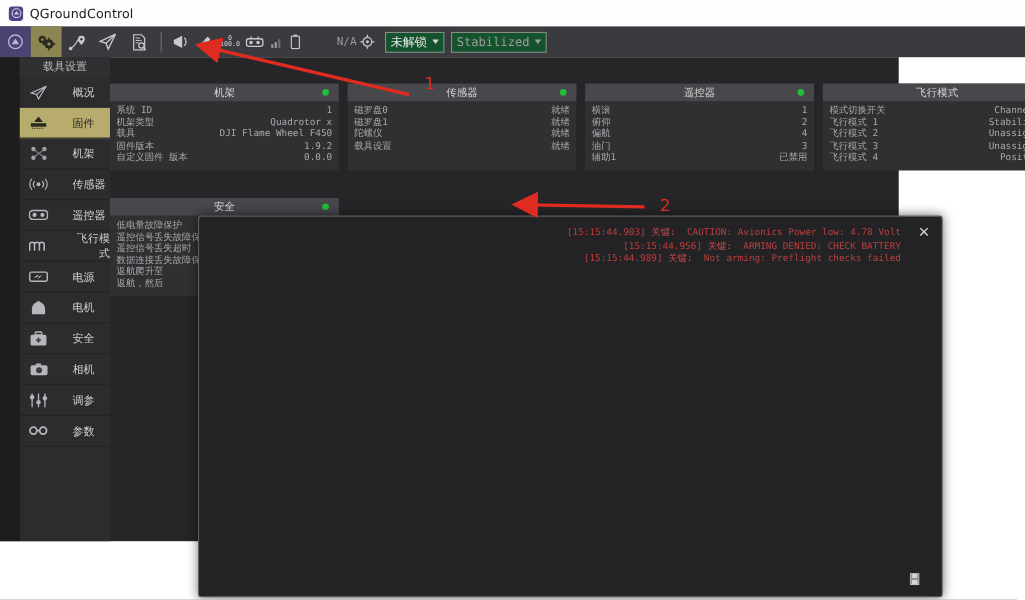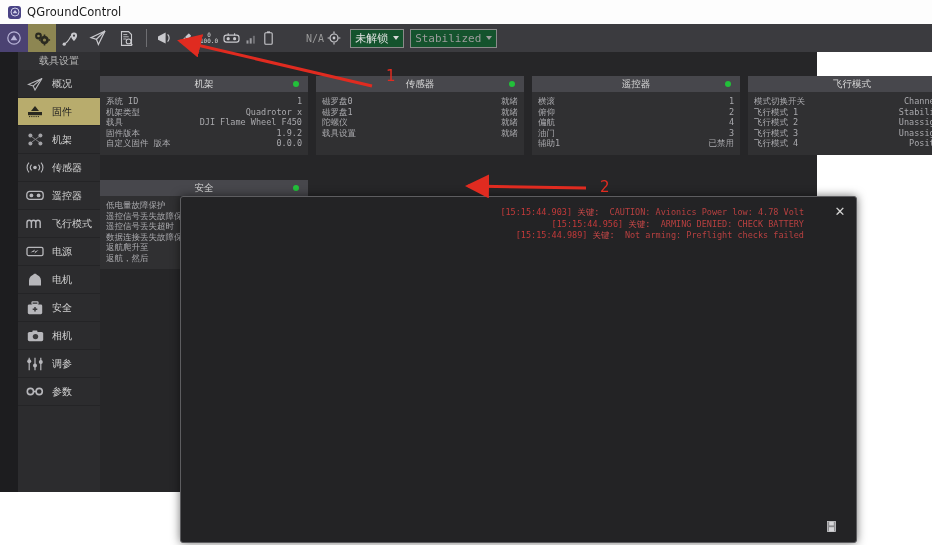--- a/index.html
+++ b/index.html
@@ -32,41 +32,41 @@
   
   .main{position:absolute;left:0;top:52px;width:817px;height:440px;background:#262628;text-align:right;}
 
   
   .sidebar{position:absolute;left:0;top:0;width:18px;height:440px;background:#1d1d1f;}
   .navcol{position:absolute;left:18px;top:0;width:82px;height:440px;background:#2c2c2e;}
   .nav-header{height:18px;display:flex;align-items:center;justify-content:center;font-size:10px;color:#b9b9b9;background:#303033;}
   .nav-item{height:28px;display:flex;align-items:center;padding-left:6px;box-sizing:border-box;border-bottom:1px solid #242426;}
   .nav-item.sel{background:#b8ac6d;}
   .nav-item .nicon{width:22px;height:20px;display:flex;align-items:center;justify-content:center;flex:0 0 auto;}
-  .nav-item .nlabel{font-size:10px;color:#d2d2d2;margin-left:6px;}
+  .nav-item .nlabel{font-size:10px;color:#d2d2d2;margin-left:20px;}
   .nav-item.sel .nlabel{color:#262524;}
 
   
   .content{position:absolute;left:100px;top:0;width:832px;height:440px;}
   .summary-hint{height:24px;display:flex;align-items:center;justify-content:center;font-size:9px;color:#b6b6b6;}
   .panels{position:absolute;left:0;top:24px;width:832px;display:flex;gap:8px;}
   .panel{width:208px;background:#303032;flex:0 0 auto;}
   .panel-head{height:16px;background:#47474c;display:flex;align-items:center;justify-content:center;position:relative;}
   .panel-head .ptitle{font-size:9.5px;color:#d7d7d7;}
   .panel-head .pled{position:absolute;right:9px;top:5px;width:6px;height:6px;border-radius:50%;background:#22c03a;}
   .panel-body{padding:4px 6px 6px 6px;}
   .prow{display:flex;justify-content:space-between;font-size:8.5px;line-height:10.5px;color:#a9a9ad;font-family:"DejaVu Sans Mono",monospace;}
   .prow .pk{white-space:nowrap;}
   .prow .pv{white-space:nowrap;color:#a9a9ad;}
   .panels2{position:absolute;left:0;top:128px;width:832px;display:flex;gap:8px;}
 
   
   .modal{position:absolute;left:180px;top:144px;width:675px;height:345px;background:#232325;border:1px solid #5d5d60;border-radius:3px;box-shadow:0 0 10px rgba(0,0,0,.55);}
   .modal-close{position:absolute;right:9px;top:7px;width:14px;height:14px;display:flex;align-items:center;justify-content:center;font-size:13px;color:#d4d4d4;font-family:"DejaVu Sans",sans-serif;line-height:1;}
-  .log{position:absolute;left:17px;top:10px;right:52px;}
+  .log{position:absolute;left:17px;top:10px;right:37px;}
   .logline{font-family:"DejaVu Sans Mono",monospace;font-size:8.5px;line-height:11.5px;color:#c43a3a;white-space:nowrap;}
   .logline .lt{color:#c43a3a;}
   .logline .lv{color:#d04a4a;}
   .logline .lm{color:#b84040;}
   .modal-save{position:absolute;right:20px;bottom:14px;width:9px;height:11px;}
   .anno-num{position:absolute;color:#e02b20;font-size:15px;font-family:"DejaVu Sans",sans-serif;}
   svg.arrowlayer{position:absolute;left:0;top:0;width:932px;height:545px;pointer-events:none;}
 </style>
 </head>
 <body>

